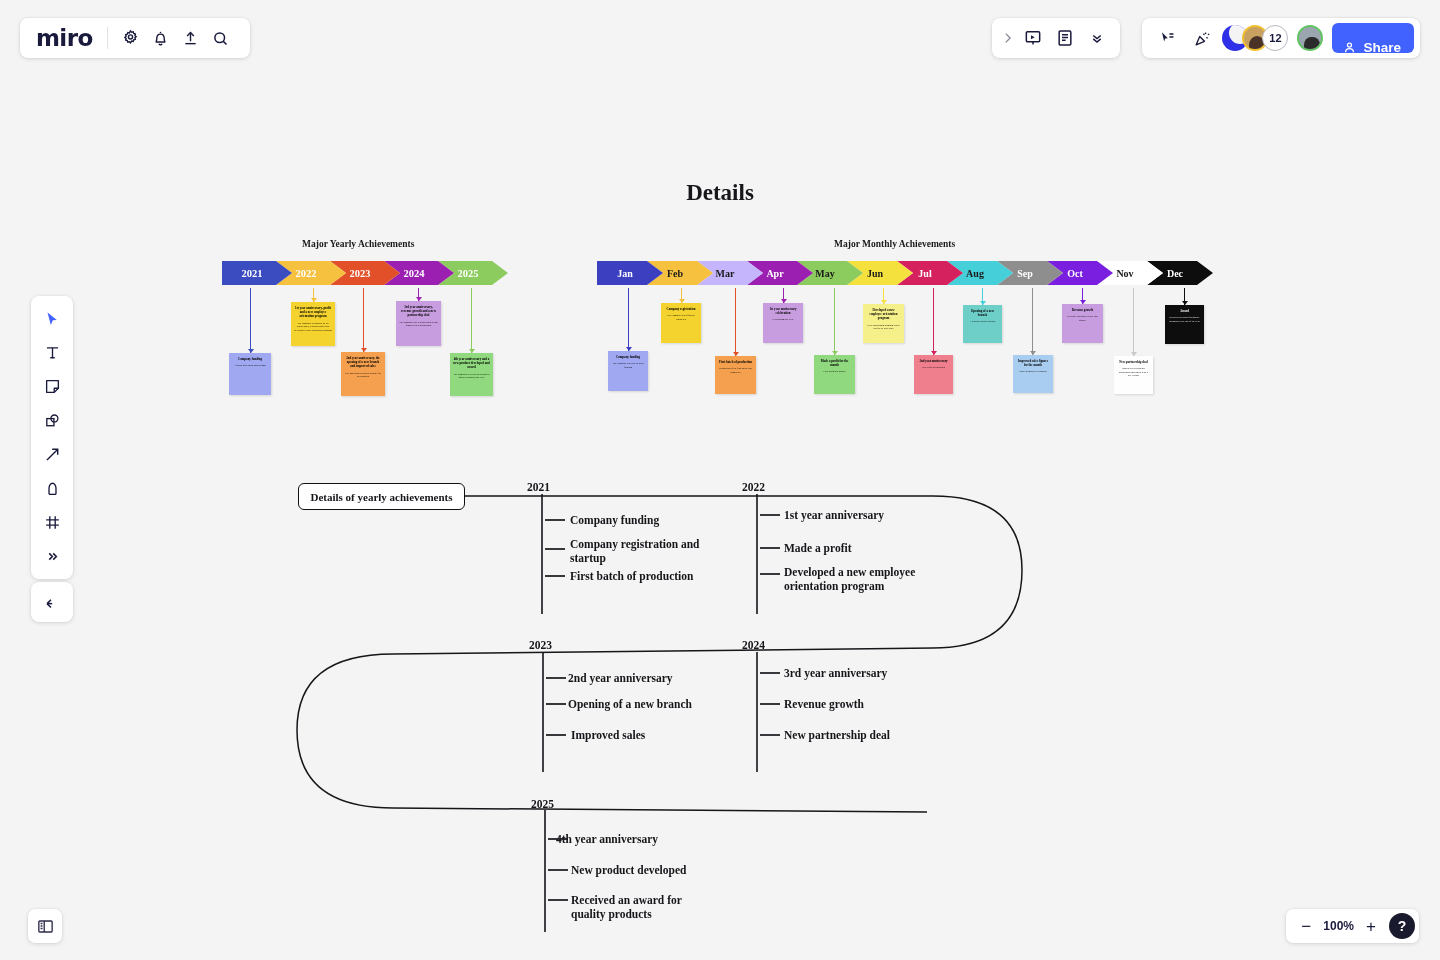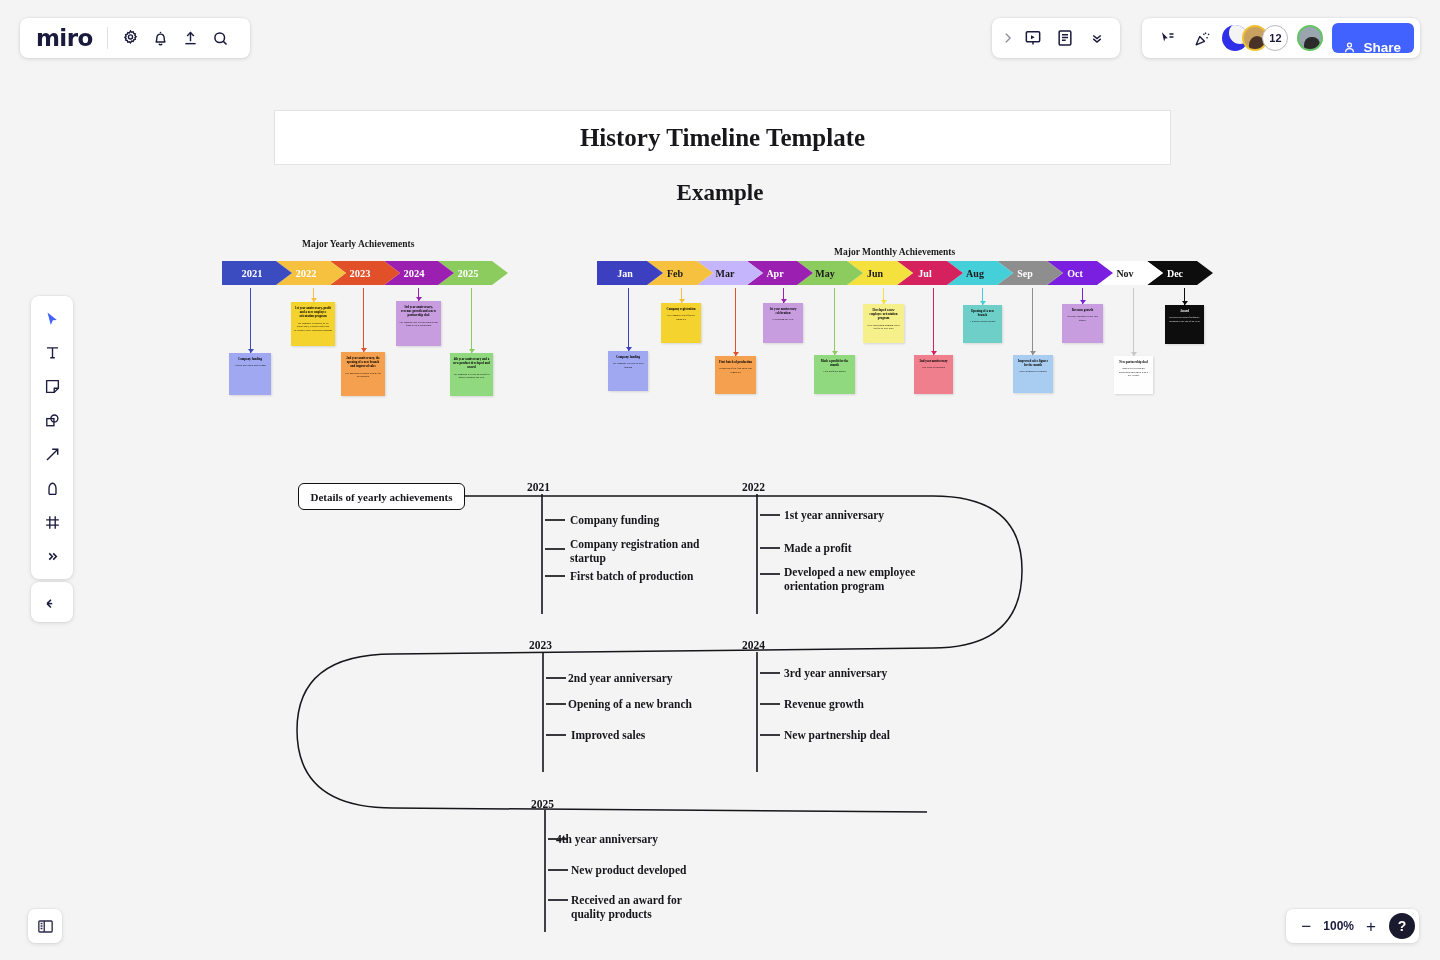--- a/index.html
+++ b/index.html
@@ -379,27 +379,24 @@
       <path d="M5.8 8.2h2.4M5.8 11.4h2.4M5.8 14.6h2.4" stroke-width="1.9"></path>
     </svg>
   </div>
   <div class="br-zoom">
     <div class="zbtn">−</div>
     <div class="zlvl">100%</div>
     <div class="zbtn">+</div>
     <div class="help-btn">?</div>
   </div>
 
-  <div class="title-card">
-    <span>History Timeline Template</span>
-  </div>
-  <div class="example-h">Example</div>
+  <div class="example-h">Details</div>
 
   <div class="sec-h" style="left:302px; top:239px;">Major Yearly Achievements</div>
-  <div class="sec-h" style="left:834px; top:247px;">Major Monthly Achievements</div>
+  <div class="sec-h" style="left:834px; top:239px;">Major Monthly Achievements</div>
 
   <div id="yearly-arrows" style="position: absolute; left: 222px; top: 261px; height: 24px; width: 286px;">
       <div class="arw" style="left: 0px; width: 70px; height: 24px; background: rgb(59, 76, 192); color: rgb(255, 255, 255); font-size: 10.5px; z-index: 5; clip-path: polygon(0px 0px, calc(100% - 16px) 0px, 100% 50%, calc(100% - 16px) 100%, 0px 100%);">
         <span>2021</span>
       </div>
       <div class="arw" style="left: 54px; width: 70px; height: 24px; background: rgb(245, 193, 62); color: rgb(255, 255, 255); font-size: 10.5px; z-index: 4; clip-path: polygon(0px 0px, calc(100% - 16px) 0px, 100% 50%, calc(100% - 16px) 100%, 0px 100%, 16px 50%);">
         <span>2022</span>
       </div>
       <div class="arw" style="left: 108px; width: 70px; height: 24px; background: rgb(226, 80, 42); color: rgb(255, 255, 255); font-size: 10.5px; z-index: 3; clip-path: polygon(0px 0px, calc(100% - 16px) 0px, 100% 50%, calc(100% - 16px) 100%, 0px 100%, 16px 50%);">
         <span>2023</span>

